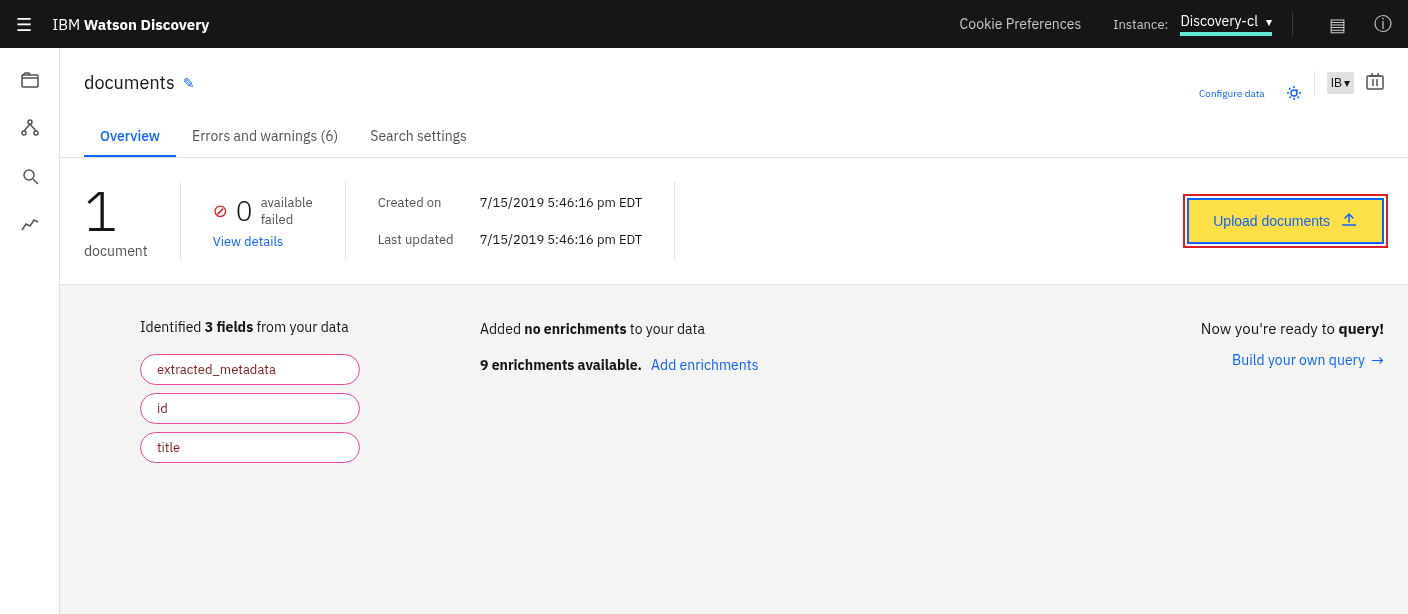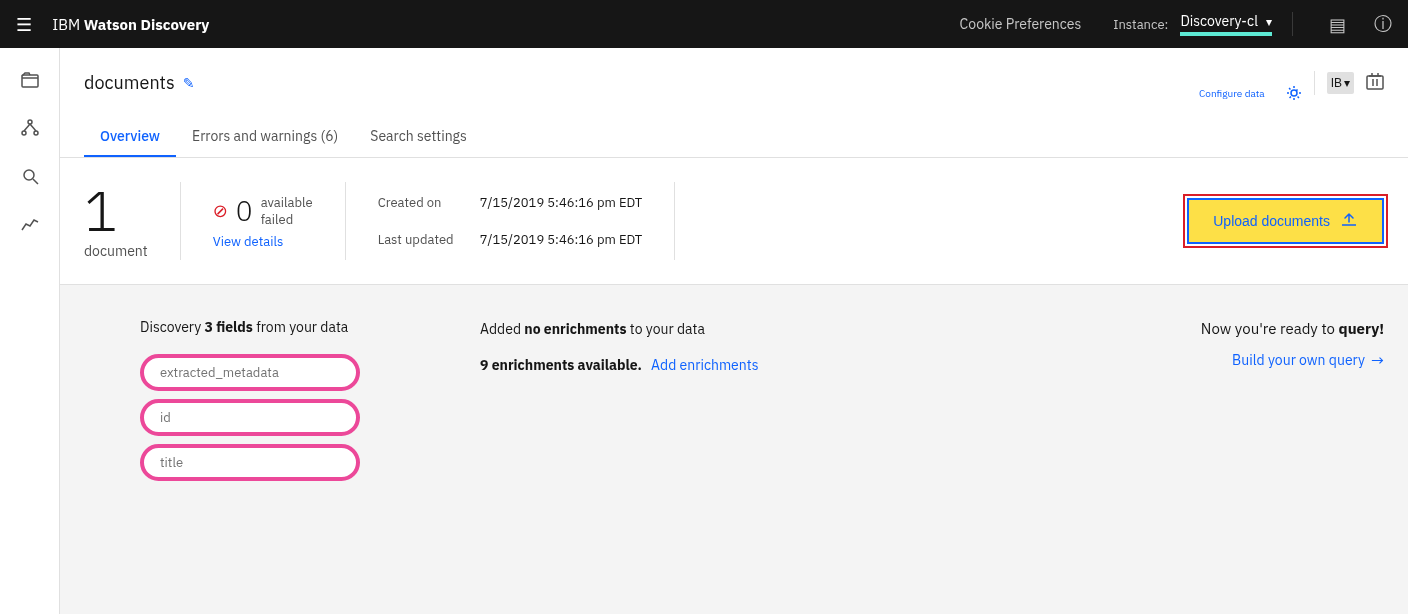--- a/index.html
+++ b/index.html
@@ -151,25 +151,25 @@
       display: flex;
       gap: 0;
       padding: 32px 24px 16px 80px;
     }
     .fields-col { flex: 0 0 280px; margin-right: 60px; }
     .fields-title { font-size: 14px; color: #161616; margin-bottom: 16px; line-height: 1.5; }
     .fields-title strong { font-weight: 700; }
     .field-pill {
       display: inline-flex; align-items: center;
       background: #fff;
-      border: 4px solid #ec4899;
+      border: 1px solid #ec4899;
       border-radius: 20px;
       padding: 6px 16px;
       font-size: 13px;
-      color: #737373;
+      color: #7f1d1d;
       margin-bottom: 8px;
       width: 220px;
     }
     .enrichments-col { flex: 0 0 380px; margin-right: 60px; padding-top: 2px; }
     .enrichments-title { font-size: 14px; color: #161616; margin-bottom: 16px; line-height: 1.5; }
     .enrichments-title strong { font-weight: 700; }
     .enrichments-avail { font-size: 14px; color: #161616; margin-top: 12px; }
     .enrichments-avail strong { font-weight: 700; }
     .add-enrichments { color: #0f62fe; font-size: 14px; cursor: pointer; margin-left: 6px; }
     .query-col { flex: 1; display: flex; flex-direction: column; align-items: flex-end; justify-content: flex-start; padding-top: 2px; }
@@ -313,21 +313,21 @@
             </svg>
           </span>
         </button>
       </div>
     </div>
 
     <div class="bottom-section">
 
       <div class="fields-col">
         <div class="fields-title">
-          <span>Discovery </span><strong>3 fields</strong><span> from your data</span>
+          <span>Identified </span><strong>3 fields</strong><span> from your data</span>
         </div>
         <div class="field-pill">extracted_metadata</div>
         <div class="field-pill">id</div>
         <div class="field-pill">title</div>
       </div>
 
       <div class="enrichments-col">
         <div class="enrichments-title">
           <span>Added </span><strong>no enrichments</strong><span> to your data</span>
         </div>

